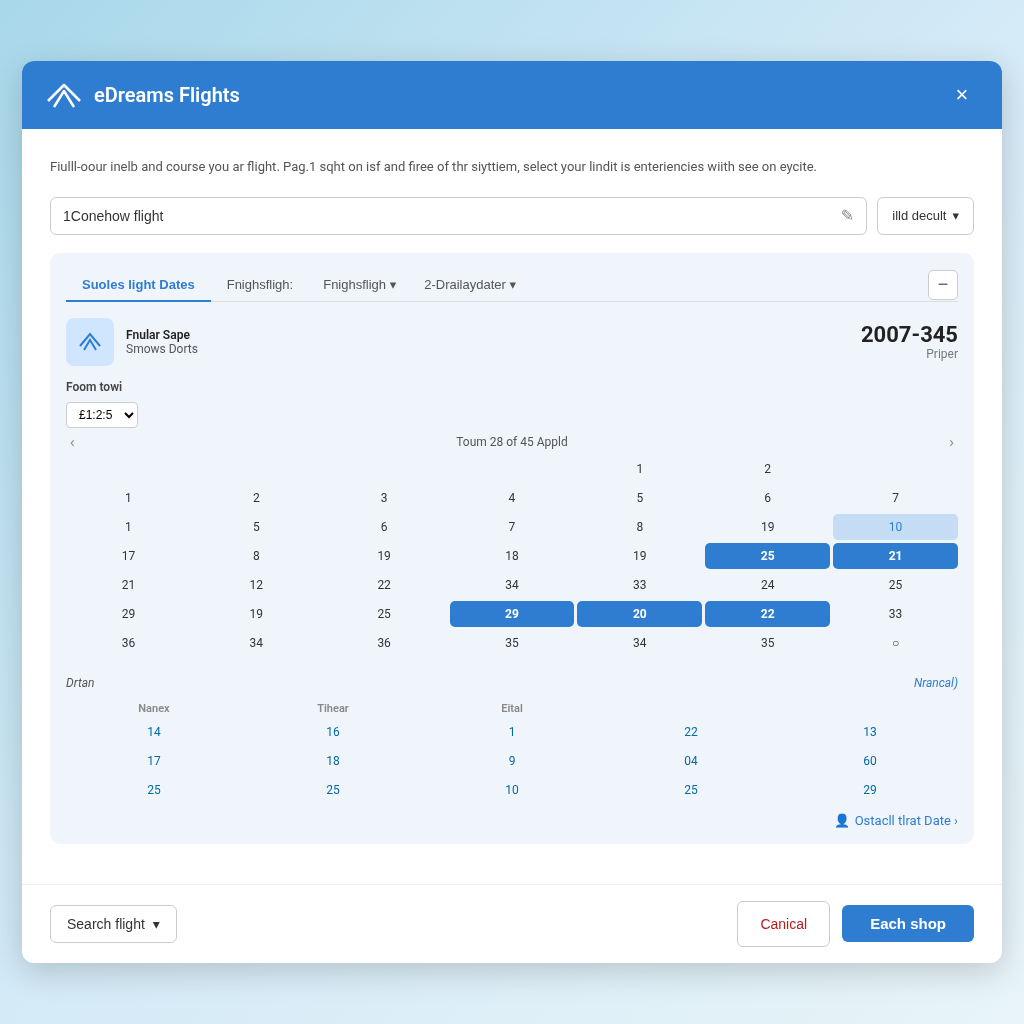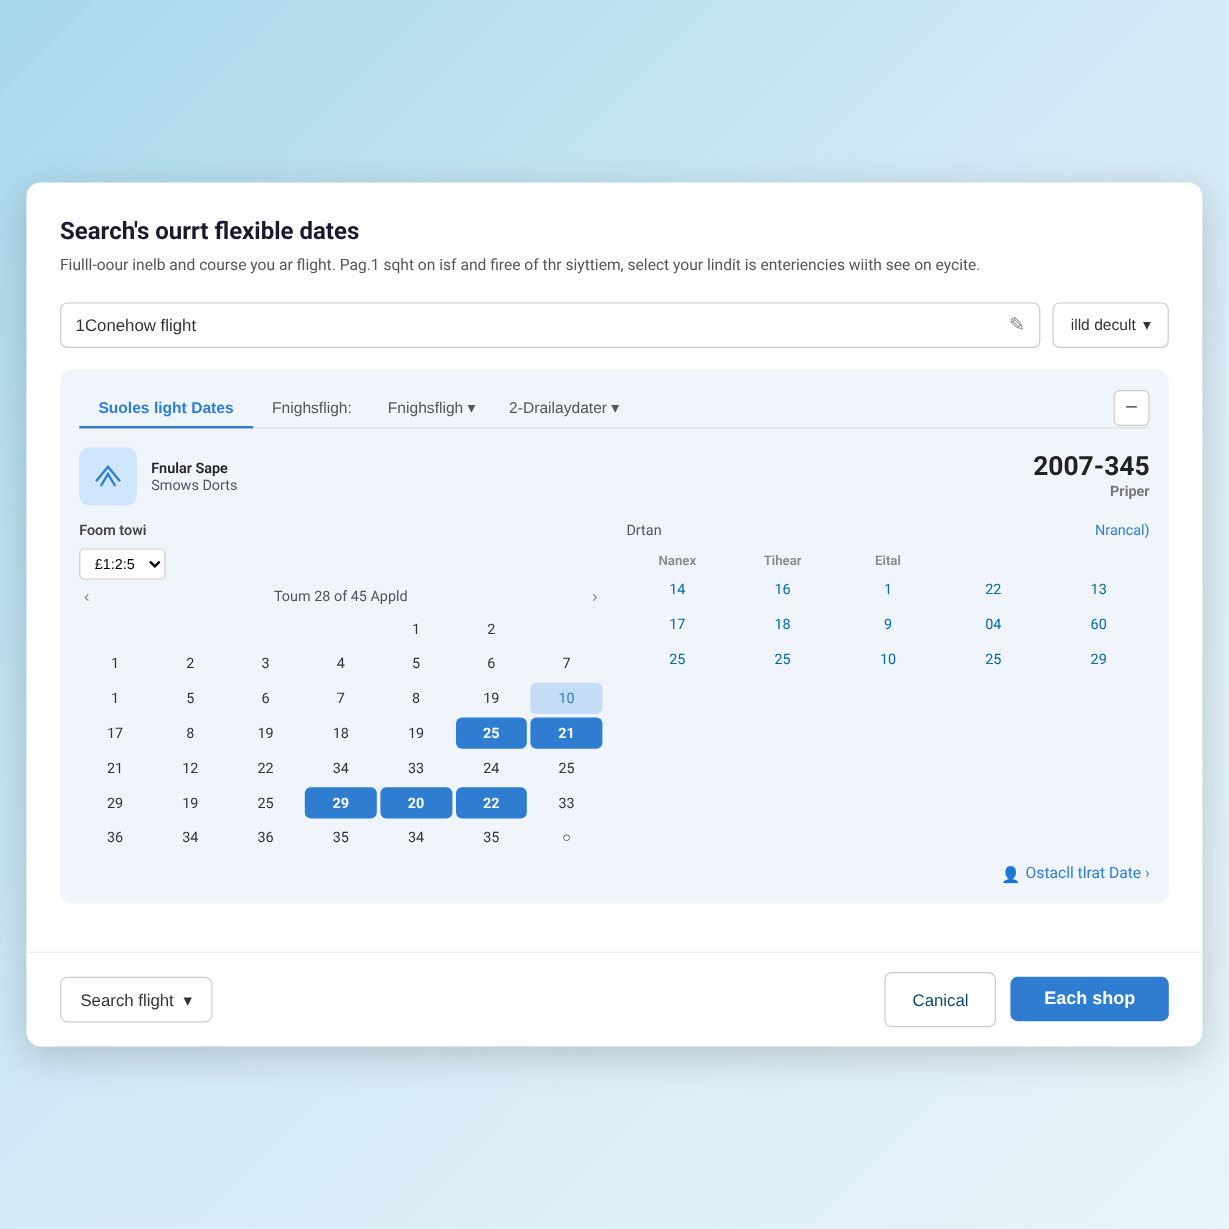--- a/index.html
+++ b/index.html
@@ -197,25 +197,25 @@
       text-align: right;
     }
     .price-num {
       font-size: 22px;
       font-weight: 700;
       color: #222;
     }
     .price-label {
       font-size: 12px;
       color: #777;
-      font-weight: bold;
     }
     .calendars-row {
       display: flex;
       gap: 20px;
+      flex-direction: column;
     }
     .calendar-section {
       flex: 1;
     }
     .cal-header {
       display: flex;
       align-items: center;
       justify-content: space-between;
       margin-bottom: 8px;
     }
@@ -373,44 +373,52 @@
       display: flex;
       gap: 12px;
       align-items: center;
     }
     .cancel-btn {
       border: 1px solid #ccc;
       border-radius: 6px;
       background: #fff;
       padding: 14px 22px;
       font-size: 14px;
-      color: #0c4a6e;
+      color: #b91c1c;
       cursor: pointer;
     }
     .each-shop-btn {
       background: #2e7dd1;
       color: #fff;
       border: none;
       border-radius: 6px;
       padding: 10px 28px;
       font-size: 15px;
       font-weight: 600;
       cursor: pointer;
     }
   </style>
 </head>
 <body>
 
 <div class="modal-overlay">
   <div class="modal">
 
+    <div class="modal-header">
+      <div class="modal-header-left">
+        <svg class="logo-icon" viewBox="0 0 36 28" fill="none">
+          <path d="M2 20 L18 4 L34 20 M8 26 L18 10 L28 26" stroke="white" stroke-width="2.5" fill="none" stroke-linejoin="round"></path>
+        </svg>
+        <span class="modal-title">eDreams Flights</span>
+      </div>
+      <button class="close-btn">×</button>
+    </div>
 
     <div class="modal-body">
 
-      <div class="section-title">Search's ourrt flexible dates</div>
       <div class="section-desc">Fiulll-oour inelb and course you ar flight. Pag.1 sqht on isf and firee of thr siyttiem, select your lindit is enteriencies wiith see on eycite.</div>
 
       <div class="search-row">
         <div class="search-input-wrap">
           <input class="search-input" type="text" value="1Conehow flight" style="">
           <span class="edit-icon">✎</span>
         </div>
         <button class="difficulty-btn">
           <span>illd decult</span>
           <span>▾</span>
@@ -520,21 +528,21 @@
               <div class="cal-cell">34</div>
               <div class="cal-cell">36</div>
               <div class="cal-cell">35</div>
               <div class="cal-cell">34</div>
               <div class="cal-cell">35</div>
               <div class="cal-cell empty">○</div>
             </div>
           </div>
 
           <div class="return-section">
-            <div style="display:flex; justify-content:space-between; margin-bottom:6px;">
+            <div style="display:flex; justify-content:space-between; margin-bottom:6px;font-style:italic;">
               <span class="return-label">Drtan</span>
               <span class="cancel-link">Nrancal)</span>
             </div>
             <div class="return-grid-header">
               <div class="return-cell-header">Nanex</div>
               <div class="return-cell-header">Tihear</div>
               <div class="return-cell-header">Eital</div>
               <div class="return-cell-header"></div>
               <div class="return-cell-header"></div>
             </div>

